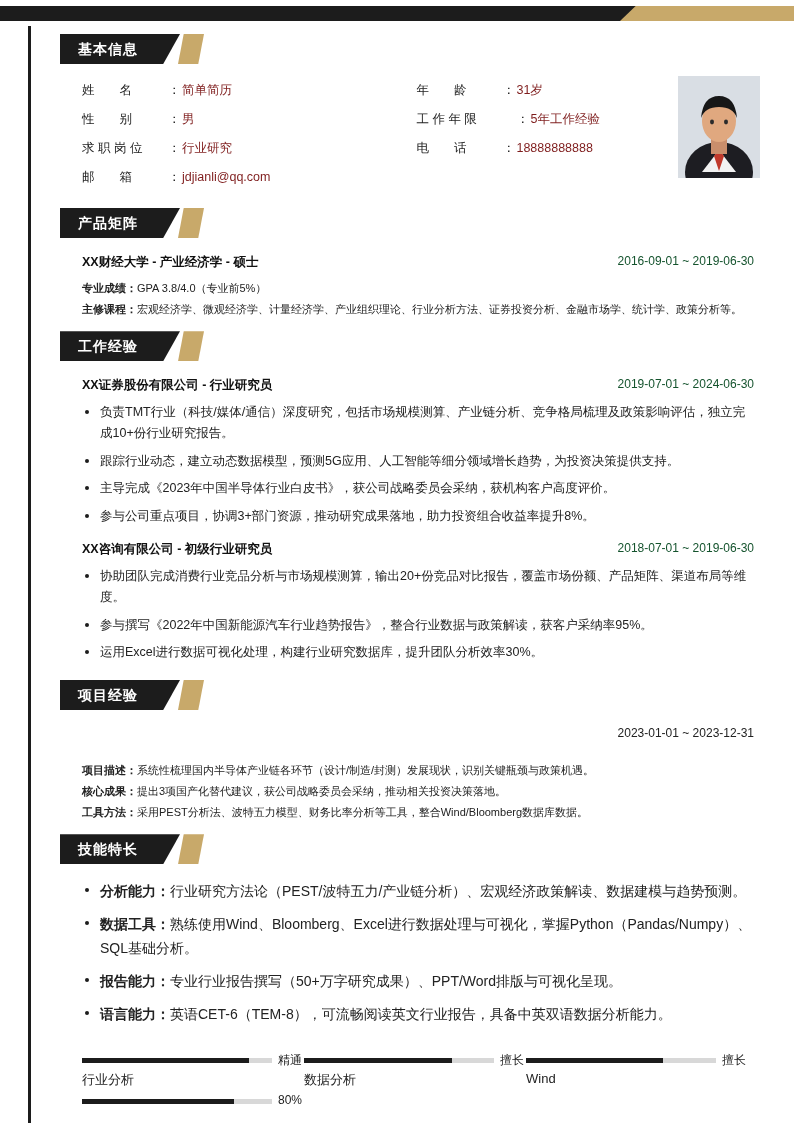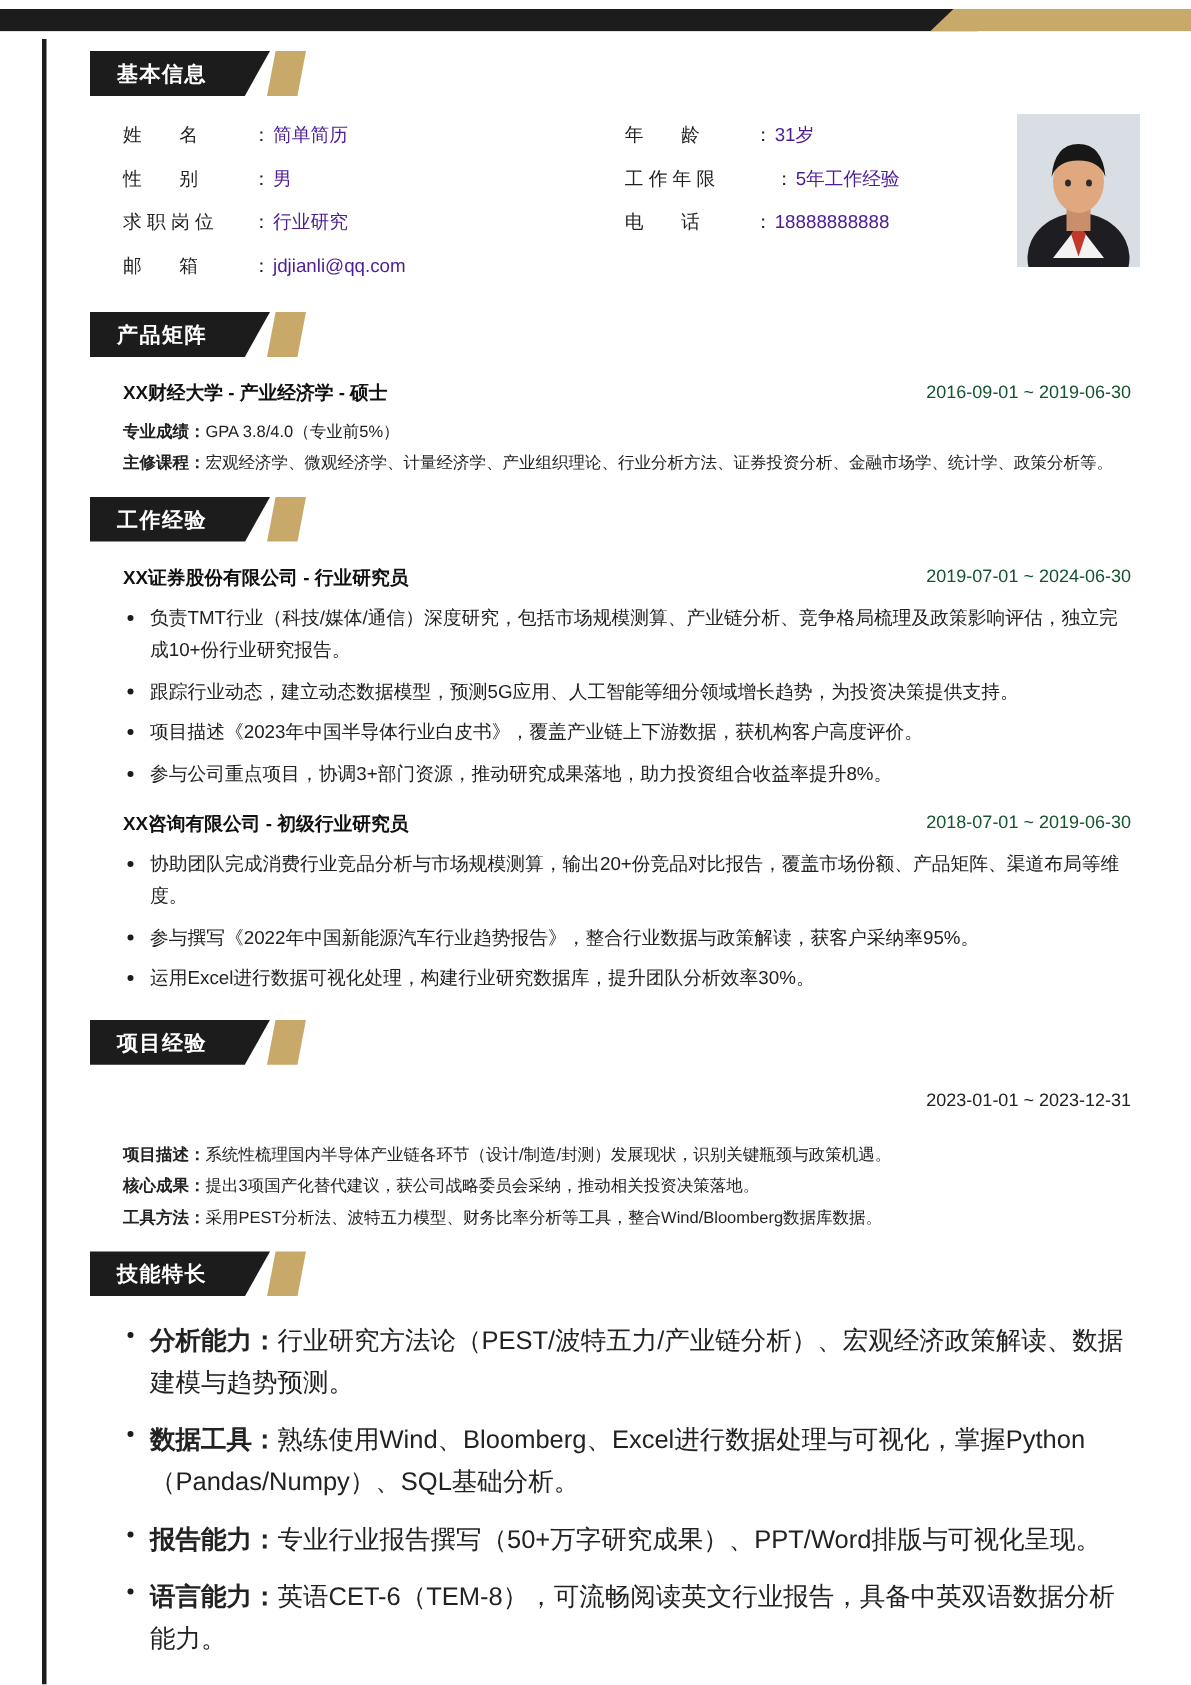--- a/index.html
+++ b/index.html
@@ -94,21 +94,21 @@
     margin-bottom: 12px;
     white-space: nowrap;
   }
   .lbl {
     display: inline-block;
     width: 86px;
     color: #222;
   }
   .lbl-wide { width: 100px; }
   .sep { display: inline-block; width: 14px; }
-  .val { color: #4c1d95; text-align: right; }
+  .val { color: #7f1d1d; text-align: right; }
 
   .photo {
     position: absolute;
     right: 8px; top: 6px;
     width: 82px; height: 102px;
     background: linear-gradient(#dfe3e8, #cfd5dc);
     overflow: hidden;
   }
 
   
@@ -157,21 +157,21 @@
     text-align: right;
     font-size: 12px;
     margin-bottom: 21px;
   }
 
   
   ul.skills { list-style: none; }
   ul.skills li {
     position: relative;
     padding-left: 18px;
-    font-size: 17px;
+    font-size: 14px;
     line-height: 1.65;
     margin-bottom: 10px;
   }
   ul.skills li:before {
     content: "";
     position: absolute;
     left: 3px; top: 8px;
     width: 4px; height: 4px;
     border-radius: 50%;
     background: #1c1c1c;
@@ -299,21 +299,21 @@
 
     <div class="block">
       <div>
         <div class="entry-head">
           <span>XX证券股份有限公司 - 行业研究员</span>
           <span class="entry-date">2019-07-01 ~ 2024-06-30</span>
         </div>
         <ul class="bullets">
           <li>负责TMT行业（科技/媒体/通信）深度研究，包括市场规模测算、产业链分析、竞争格局梳理及政策影响评估，独立完成10+份行业研究报告。</li>
           <li>跟踪行业动态，建立动态数据模型，预测5G应用、人工智能等细分领域增长趋势，为投资决策提供支持。</li>
-          <li>项目描述《2023年中国半导体行业白皮书》，覆盖产业链上下游数据，获机构客户高度评价。</li>
+          <li>主导完成《2023年中国半导体行业白皮书》，获公司战略委员会采纳，获机构客户高度评价。</li>
           <li>参与公司重点项目，协调3+部门资源，推动研究成果落地，助力投资组合收益率提升8%。</li>
         </ul>
       </div>
 
       <div class="entry-gap"></div>
 
       <div>
         <div class="entry-head">
           <span>XX咨询有限公司 - 初级行业研究员</span>
           <span class="entry-date">2018-07-01 ~ 2019-06-30</span>

